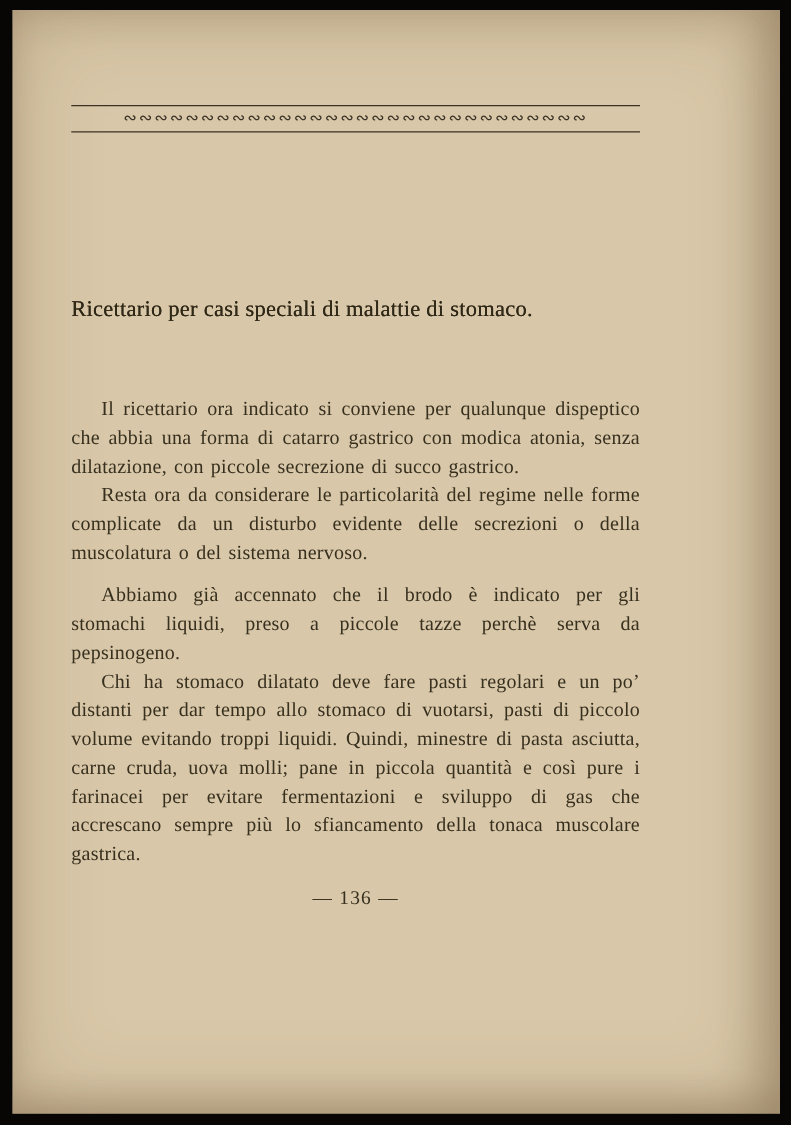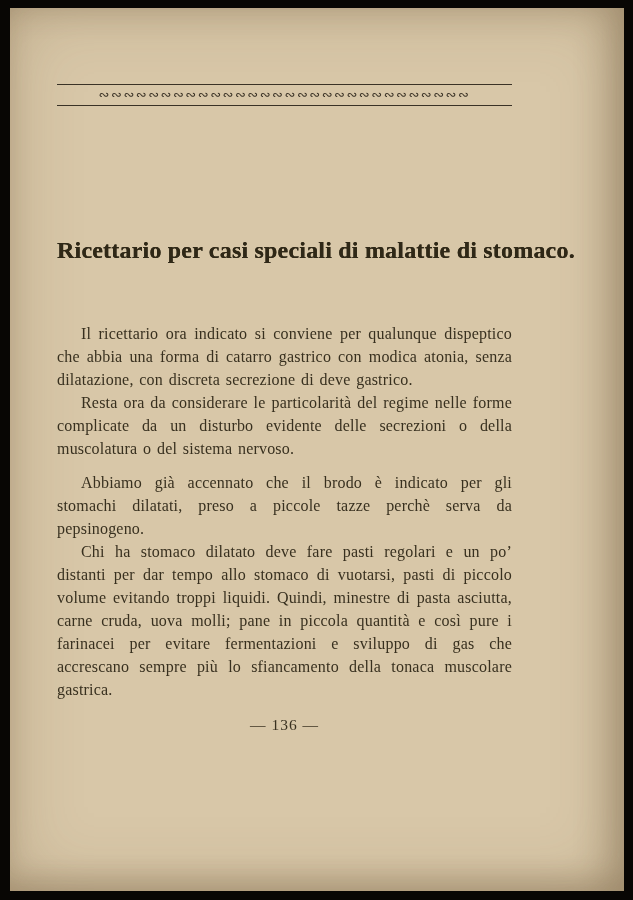--- a/index.html
+++ b/index.html
@@ -40,22 +40,22 @@
     letter-spacing: 1.5px;
     color: #3a3226;
     white-space: nowrap;
     display: block;
   }
   .content {
     padding: 0 112px 0 47px;
   }
   .title {
     margin-top: 131px;
-    font-size: 24px;
-    font-weight: bold;
+    font-size: 18px;
+    font-weight: normal;
     letter-spacing: 0.2px;
     color: #2f2817;
     text-shadow: 0 0 0.5px #2f2817;
     white-space: nowrap;
   }
   .par {
     font-size: 16px;
     line-height: 23px;
     text-align: justify;
     text-indent: 24px;
@@ -86,26 +86,26 @@
   <div class="book-page">
 
     <div class="ornament-band">
       <span class="ornament-glyphs">∾∾∾∾∾∾∾∾∾∾∾∾∾∾∾∾∾∾∾∾∾∾∾∾∾∾∾∾∾∾</span>
     </div>
 
     <div class="content">
 
       <h1 class="title">Ricettario per casi speciali di malattie di stomaco.</h1>
 
-      <p class="par par-first">Il ricettario ora indicato si conviene per qualunque dispeptico che abbia una forma di catarro gastrico con modica atonia, senza dilatazione, con discreta secrezione di deve gastrico.</p>
+      <p class="par par-first">Il ricettario ora indicato si conviene per qualunque dispeptico che abbia una forma di catarro gastrico con modica atonia, senza dilatazione, con piccole secrezione di succo gastrico.</p>
 
       <p class="par">Resta ora da considerare le particolarità del regime nelle forme complicate da un disturbo evidente delle secrezioni o della muscolatura o del sistema nervoso.</p>
 
 
-      <p class="par par-after-sub">Abbiamo già accennato che il brodo è indicato per gli stomachi dilatati, preso a piccole tazze perchè serva da pepsinogeno.</p>
+      <p class="par par-after-sub">Abbiamo già accennato che il brodo è indicato per gli stomachi liquidi, preso a piccole tazze perchè serva da pepsinogeno.</p>
 
       <p class="par">Chi ha stomaco dilatato deve fare pasti regolari e un po’ distanti per dar tempo allo stomaco di vuotarsi, pasti di piccolo volume evitando troppi liquidi. Quindi, minestre di pasta asciutta, carne cruda, uova molli; pane in piccola quantità e così pure i farinacei per evitare fermentazioni e sviluppo di gas che accrescano sempre più lo sfiancamento della tonaca muscolare gastrica.</p>
 
       <div class="page-number">— 136 —</div>
 
     </div>
   </div>
 </div>
 
 </body></html>

